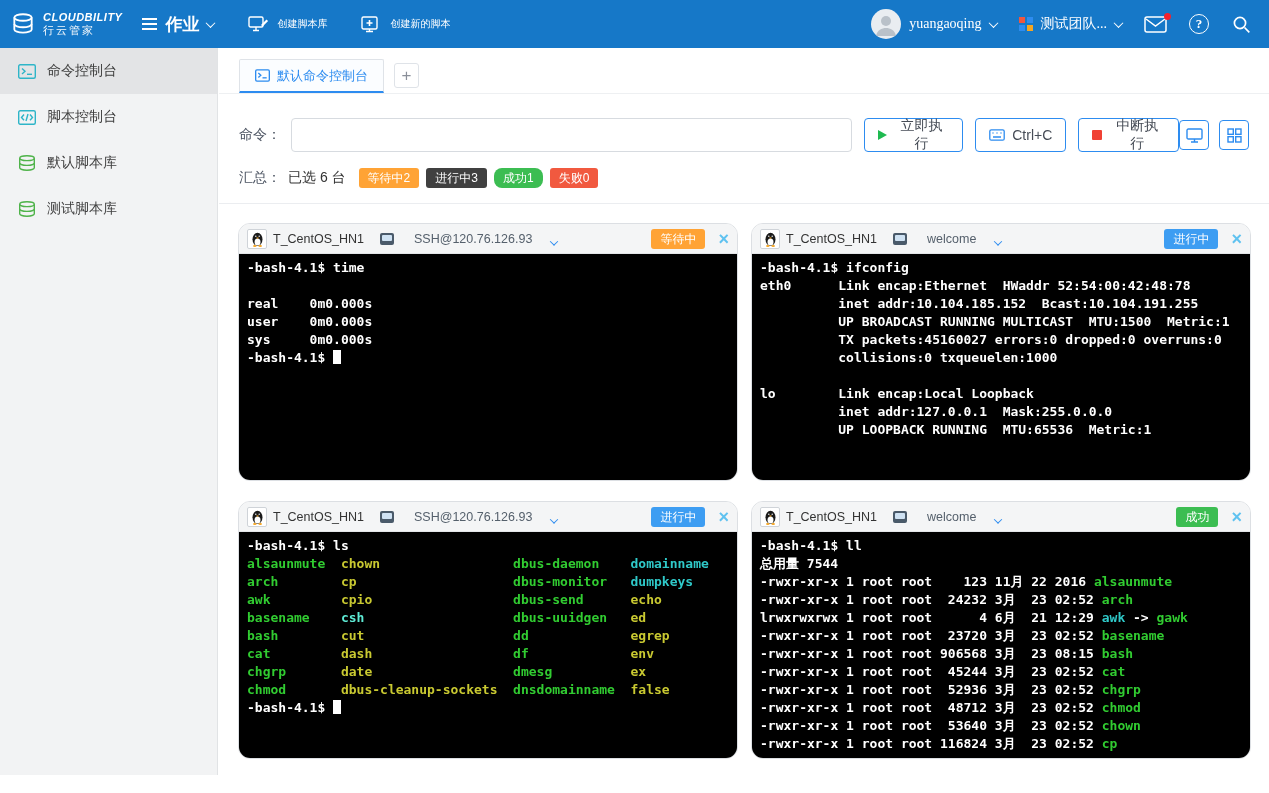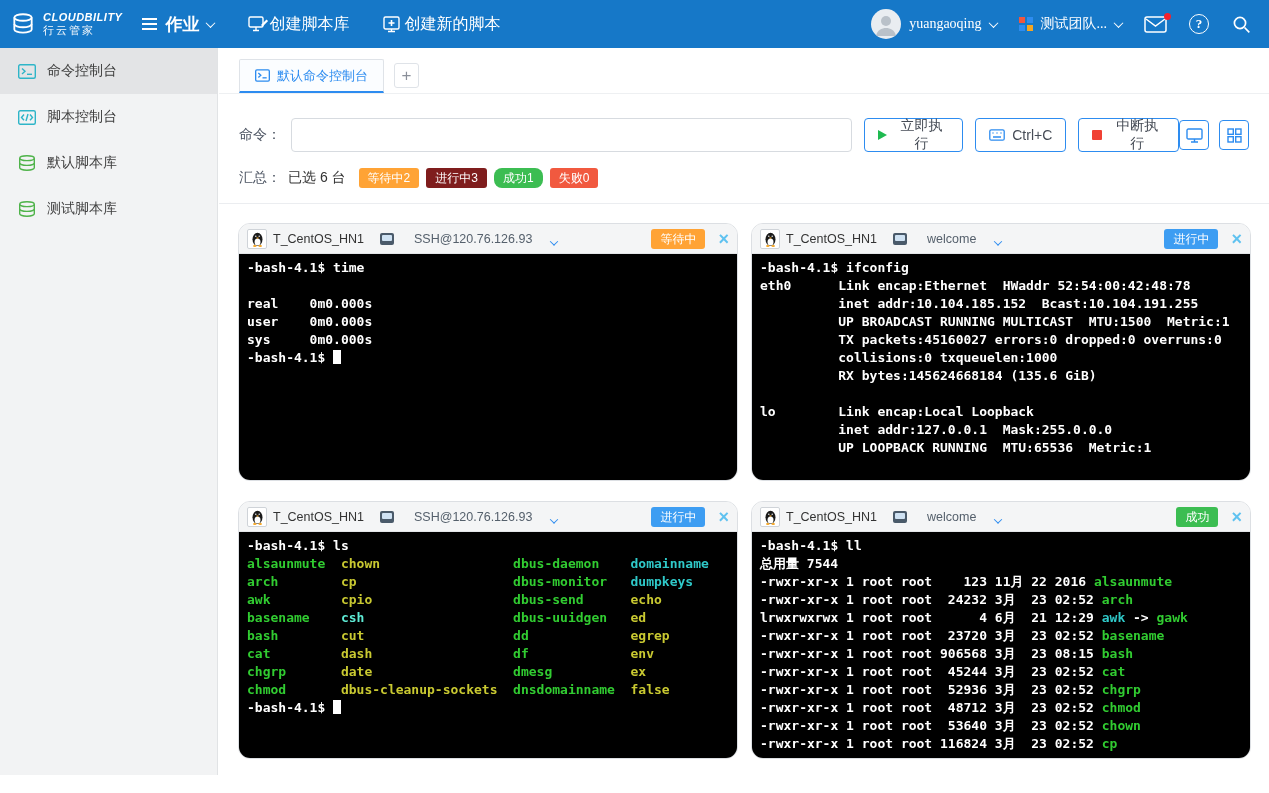--- a/index.html
+++ b/index.html
@@ -12,21 +12,21 @@
   .logo { display:flex; align-items:center; gap:7px; margin-left:10px; cursor:pointer; }
   .logo-title { font-size:11px; font-weight:bold; font-style:italic; letter-spacing:.5px; }
   .logo-sub { font-size:11px; opacity:.95; letter-spacing:2px; }
   .module { display:flex; align-items:center; gap:8px; margin-left:20px; cursor:pointer; }
   .hamburger { display:inline-flex; flex-direction:column; gap:3px; }
   .hamburger i { display:block; width:15px; height:2px; background:#fff; }
   .module-label { font-size:17px; font-weight:bold; }
   .chev { width:7px; height:7px; border-right:1.6px solid currentColor;
     border-bottom:1.6px solid currentColor; transform:rotate(45deg) translate(-1px,-1px);
     display:inline-block; }
-  .topbar-action { display:flex; align-items:center; font-size:16px;
+  .topbar-action { display:flex; align-items:center; gap:8px; font-size:10px;
     margin-left:34px; cursor:pointer; }
   .topbar-right { margin-left:auto; display:flex; align-items:center; gap:22px;
     margin-right:18px;font-family:Liberation Serif, serif; }
   .user-menu,.team-menu { display:flex; align-items:center; gap:8px; font-size:14px; cursor:pointer; }
   .avatar { width:30px; height:30px; border-radius:50%; background:#e9edf1;
     display:flex; align-items:center; justify-content:center; overflow:hidden; }
   .team-logo { display:grid; grid-template-columns:6px 6px; grid-template-rows:6px 6px; gap:2px; }
   .team-logo i { display:block; }
   .tb-iconbtn { position:relative; display:flex; align-items:center; cursor:pointer; }
   .maildot { position:absolute; top:-3px; right:-4px; width:7px; height:7px;
@@ -292,21 +292,21 @@
           </svg>
         </span>
       </button>
     </span>
   </div>
 
   <div class="sumrow">
     <span>汇总：</span>
     <span class="sel">已选 6 台</span>
     <span class="badge" style="background-color: rgb(255, 163, 53);">等待中2</span>
-    <span class="badge" style="background-color: #7f1d1d;">进行中3</span>
+    <span class="badge" style="background-color: #404040;">进行中3</span>
     <span class="badge" style="background-color: rgb(60, 189, 82); border-radius: 8px;">成功1</span>
     <span class="badge" style="background-color: rgb(241, 89, 63);">失败0</span>
   </div>
 
   <div class="divider"></div>
 
   <div class="tgrid">
 
     <div class="panel">
       <div class="phead">
@@ -370,21 +370,20 @@
         <span class="badge" style="background-color: rgb(61, 157, 242);">进行中</span>
         <span class="close">×</span>
       </div>
       <div class="tbody">
           <div class="tline"><span style="color: rgb(255, 255, 255);">-bash-4.1$ ifconfig</span></div>
           <div class="tline"><span style="color: rgb(255, 255, 255);">eth0      Link encap:Ethernet  HWaddr 52:54:00:42:48:78</span></div>
           <div class="tline"><span style="color: rgb(255, 255, 255);">          inet addr:10.104.185.152  Bcast:10.104.191.255</span></div>
           <div class="tline"><span style="color: rgb(255, 255, 255);">          UP BROADCAST RUNNING MULTICAST  MTU:1500  Metric:1</span></div>
           <div class="tline"><span style="color: rgb(255, 255, 255);">          TX packets:45160027 errors:0 dropped:0 overruns:0</span></div>
           <div class="tline"><span style="color: rgb(255, 255, 255);">          collisions:0 txqueuelen:1000</span></div>
-          <div class="tline"><span style="color: rgb(255, 255, 255);">          RX bytes:145624668184 (135.6 GiB)</span></div>
           <div class="tline">&nbsp;</div>
           <div class="tline"><span style="color: rgb(255, 255, 255);">lo        Link encap:Local Loopback</span></div>
           <div class="tline"><span style="color: rgb(255, 255, 255);">          inet addr:127.0.0.1  Mask:255.0.0.0</span></div>
           <div class="tline"><span style="color: rgb(255, 255, 255);">          UP LOOPBACK RUNNING  MTU:65536  Metric:1</span></div>
         </div>
     </div>
 
     <div class="panel">
       <div class="phead">
         <span class="hostchip">

